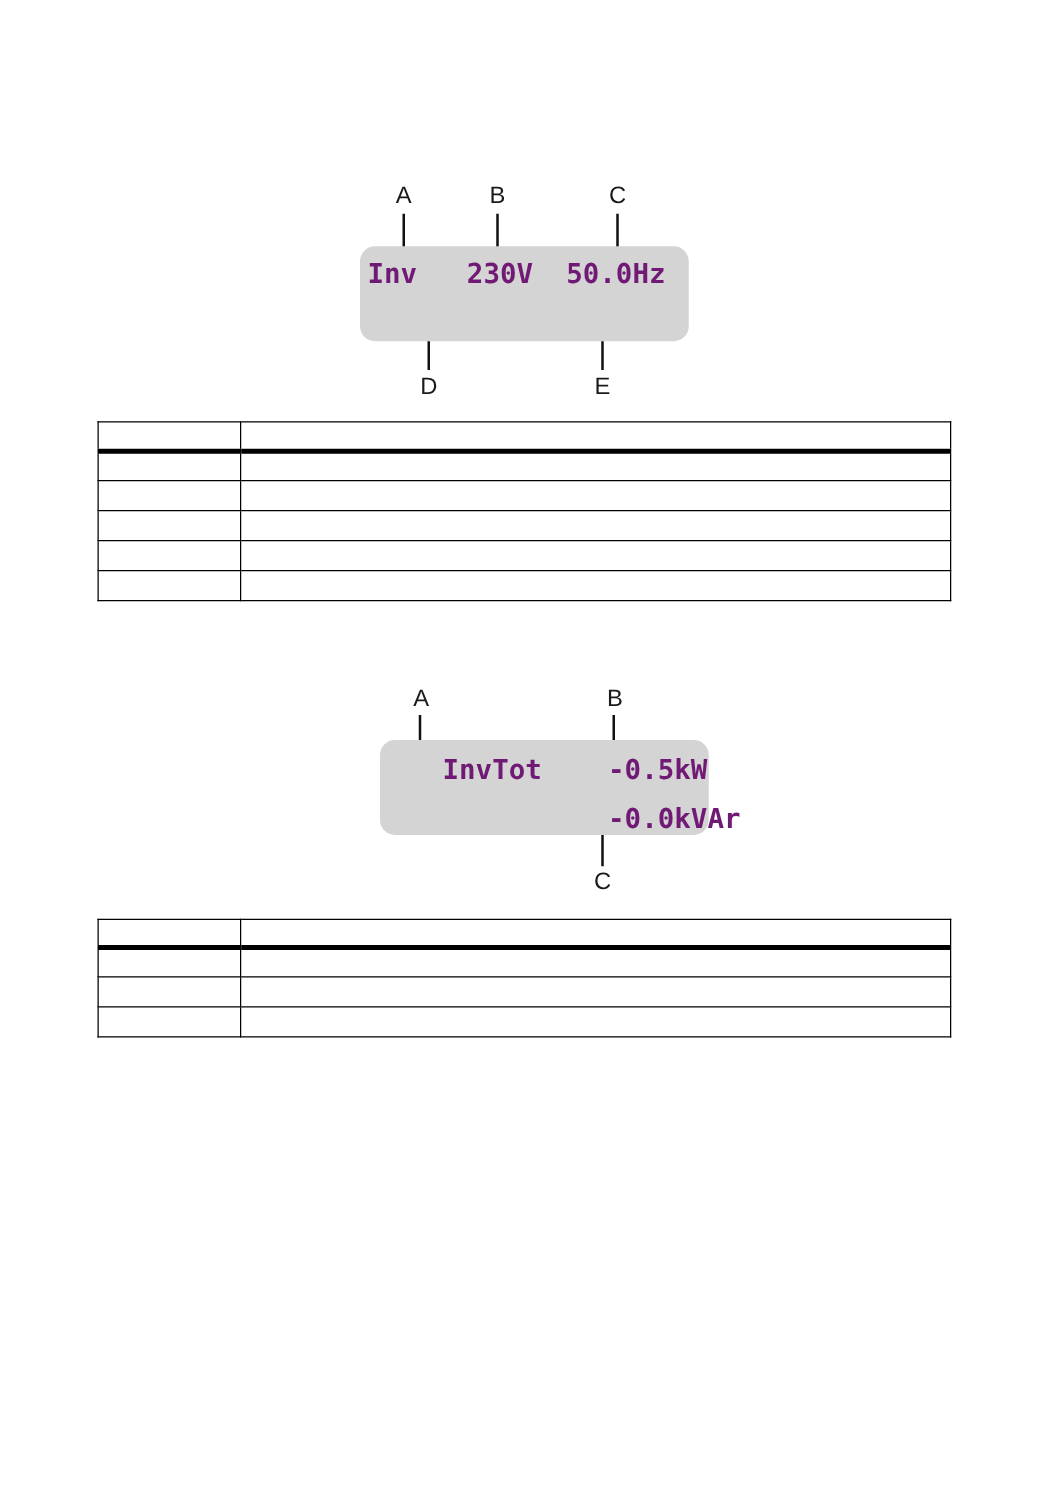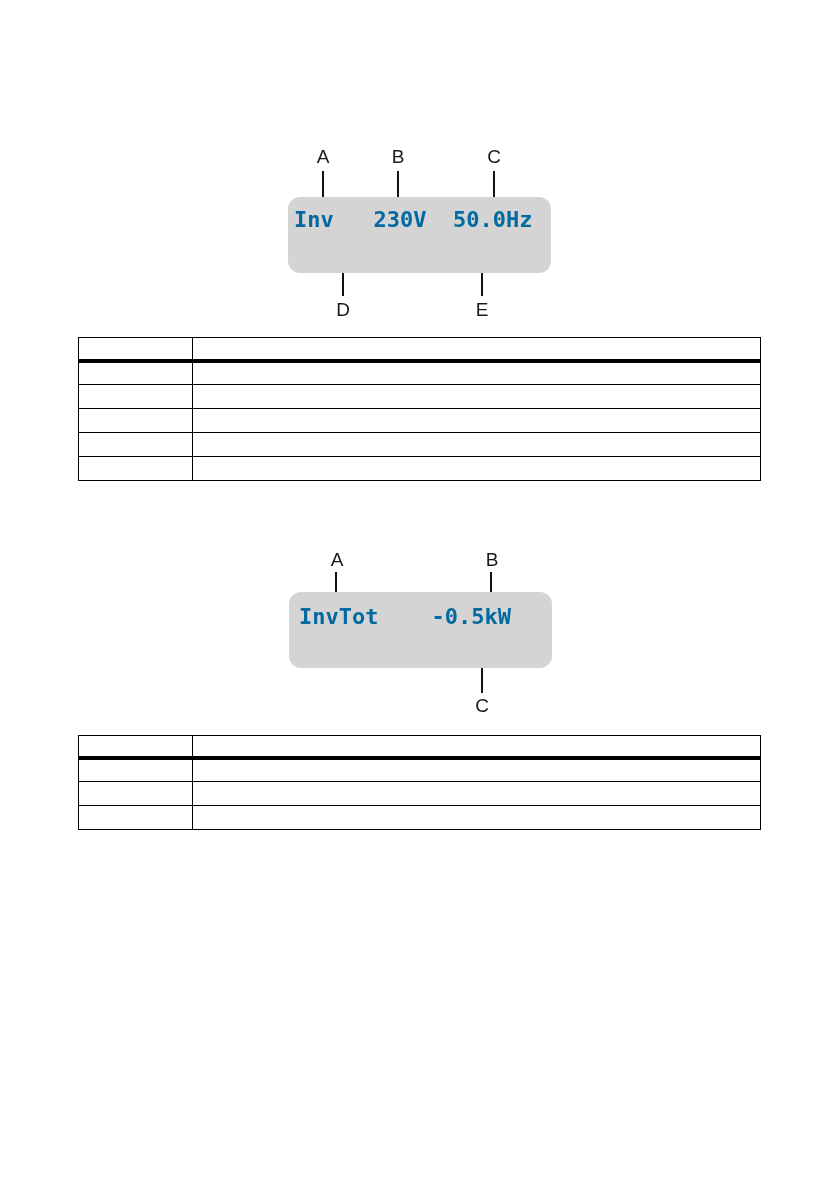--- a/index.html
+++ b/index.html
@@ -9,25 +9,25 @@
     font-family:"Liberation Sans", sans-serif; overflow:hidden;
   }
   
   .lcd-panel {
     position:absolute; width:263px; height:76px;
     background:#d4d4d4; border-radius:12px;
   }
   .lcd-text {
     font-family:"DejaVu Sans Mono", monospace;
     font-weight:bold; font-size:22px; line-height:29px;
-    color:#0369a1; white-space:pre; letter-spacing:0;
+    color:#701a75; white-space:pre; letter-spacing:0;
   }
   #panel1 { left:288px; top:197px; }
   #panel1 .lcd-text { padding:8px 0 0 6px; }
-  #panel2 { left:289px; top:592px; }
+  #panel2 { left:304px; top:592px;padding-left:40px; }
   #panel2 .lcd-text { padding:10px 0 0 10px; }
   
   .vline { position:absolute; width:2px; background:#111111; }
   .callout-label {
     position:absolute; width:18px; text-align:center;
     font-size:19px; color:#1a1a1a; line-height:22px;
   }
   
   .spec-table { position:absolute; border-collapse:collapse; table-layout:fixed; width:683px; }
   .spec-table td, .spec-table th { border:1px solid #000000; padding:0 4px; font-size:13px; }
@@ -100,20 +100,21 @@
   <div>
 
     <div class="callout-label" style="left:328px; top:549px;">A</div>
     <div class="callout-label" style="left:483px; top:549px;">B</div>
 
     <div class="vline" style="left:335px; top:572px; height:31px;"></div>
     <div class="vline" style="left:490px; top:572px; height:31px;"></div>
 
     <div class="lcd-panel" id="panel2">
       <div class="lcd-text">InvTot    -0.5kW</div>
+      <div class="lcd-text">          -0.0kVAr</div>
     </div>
 
     <div class="vline" style="left:481px; top:668px; height:25px;"></div>
     <div class="callout-label" style="left:473px; top:695px;">C</div>
   </div>
 
   <table class="spec-table" id="table2">
     <thead>
       <tr>
         <th class="col-term"></th>

